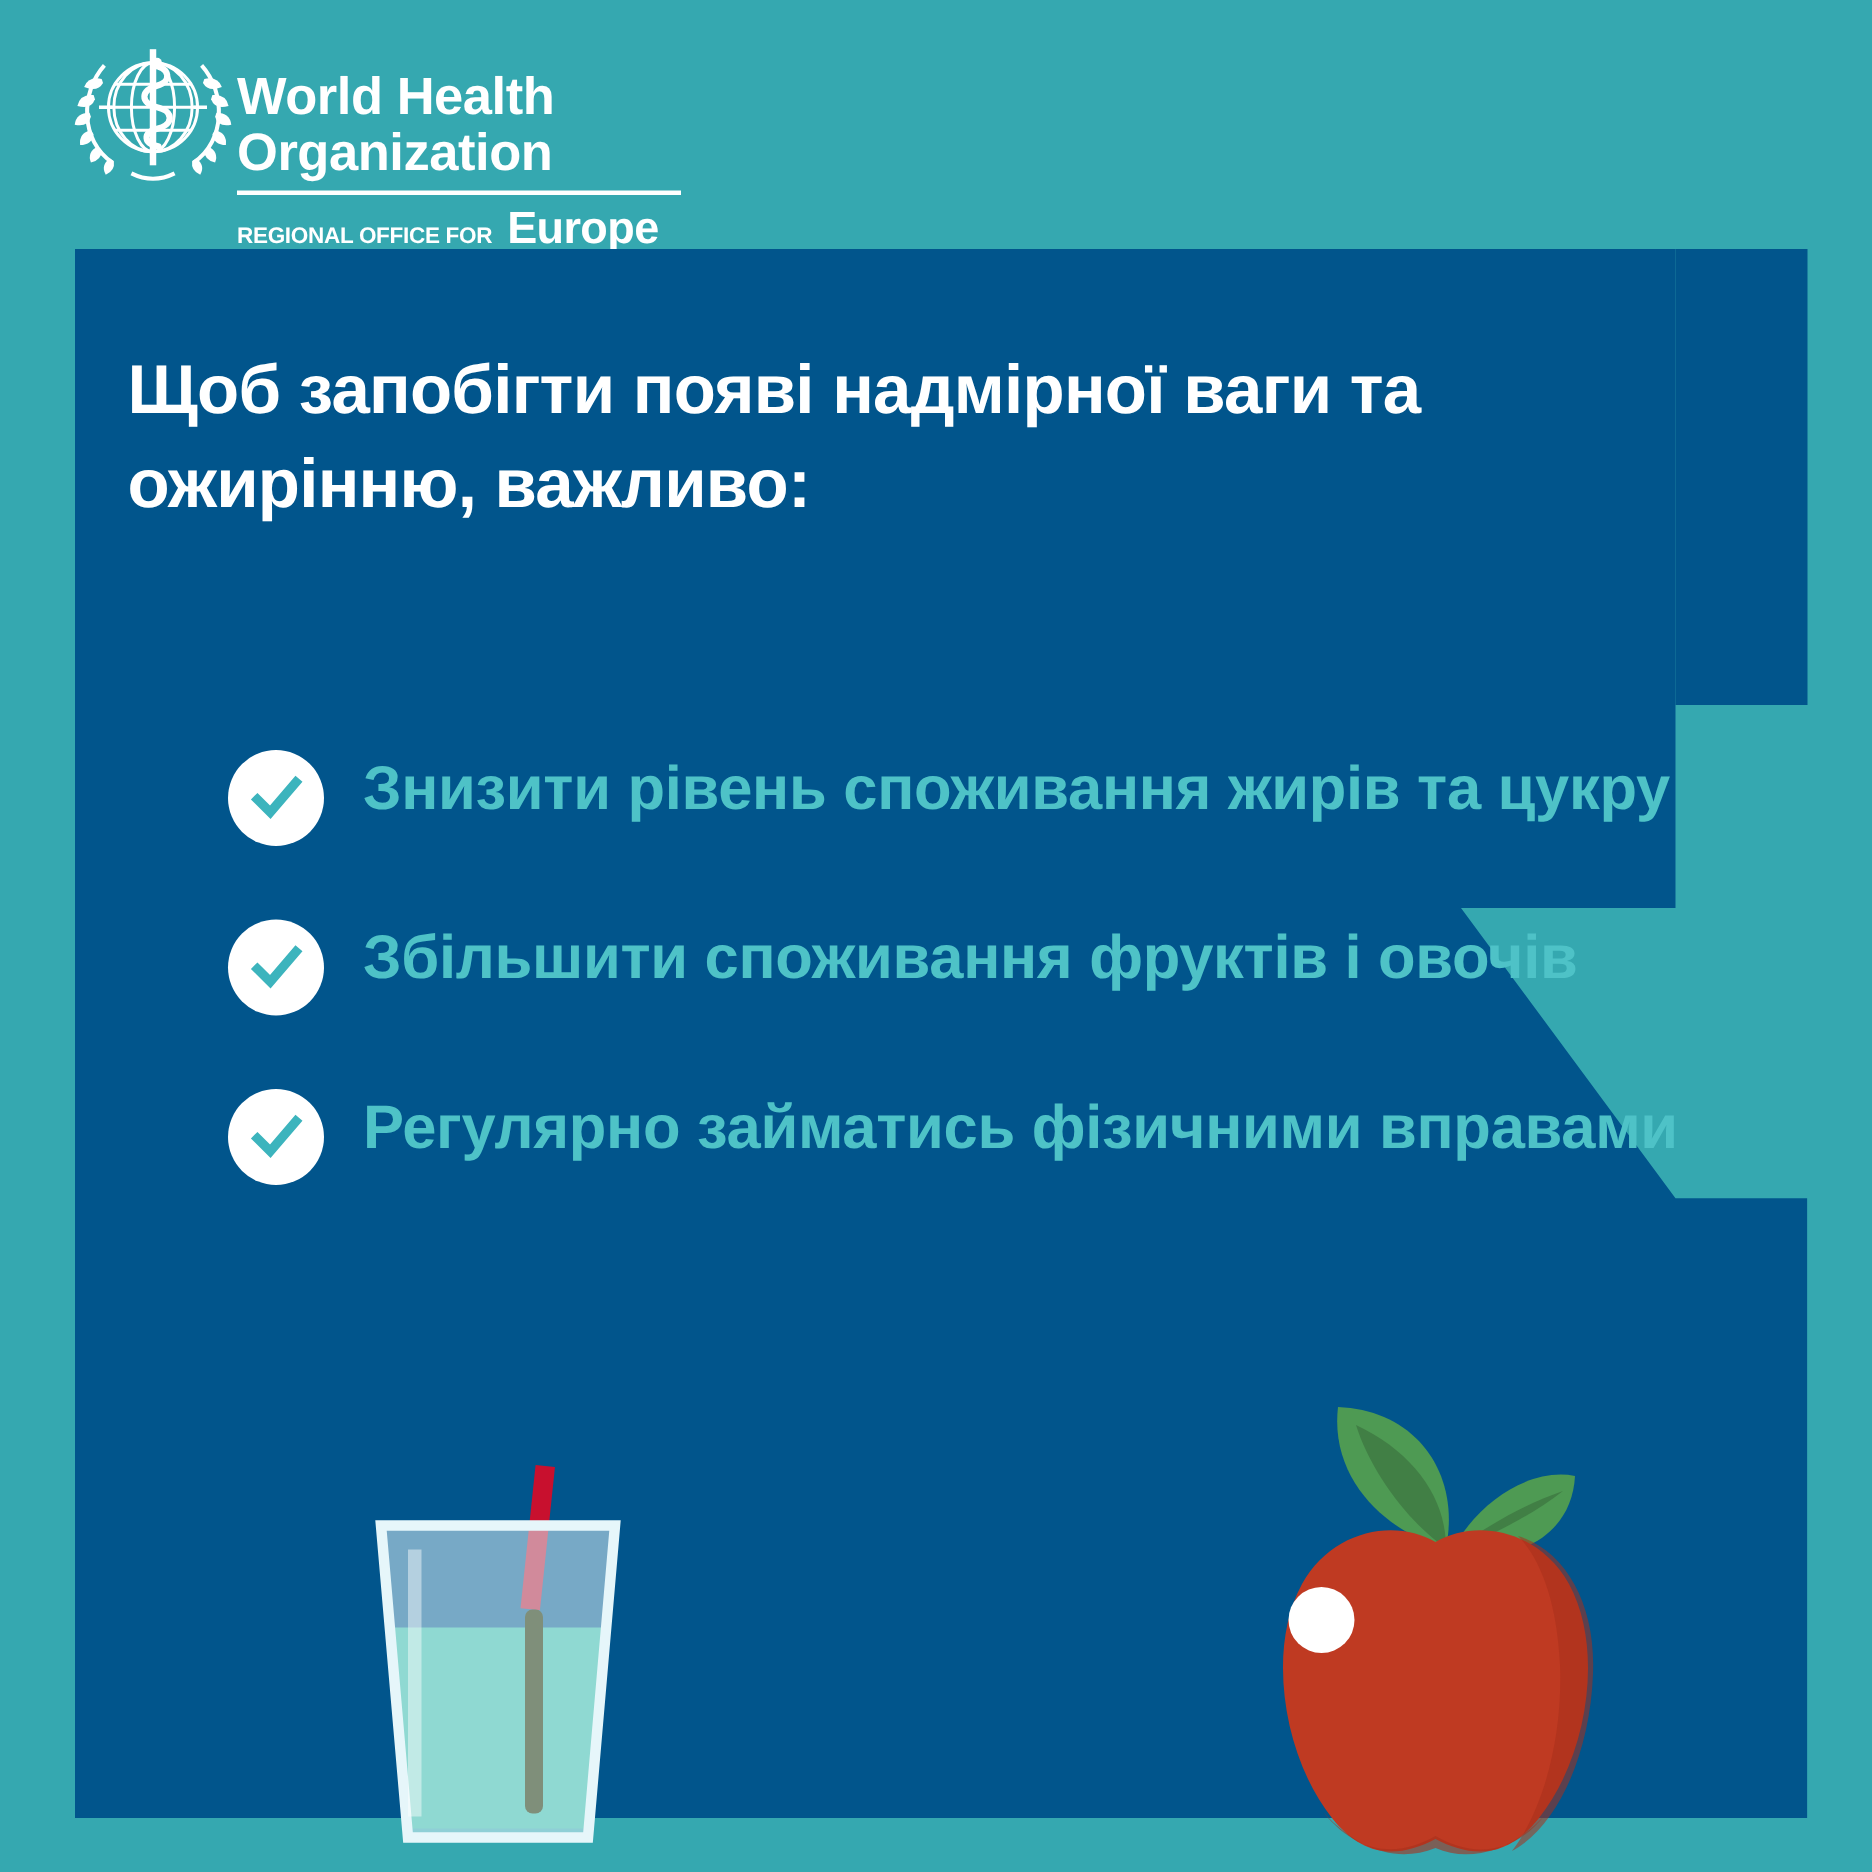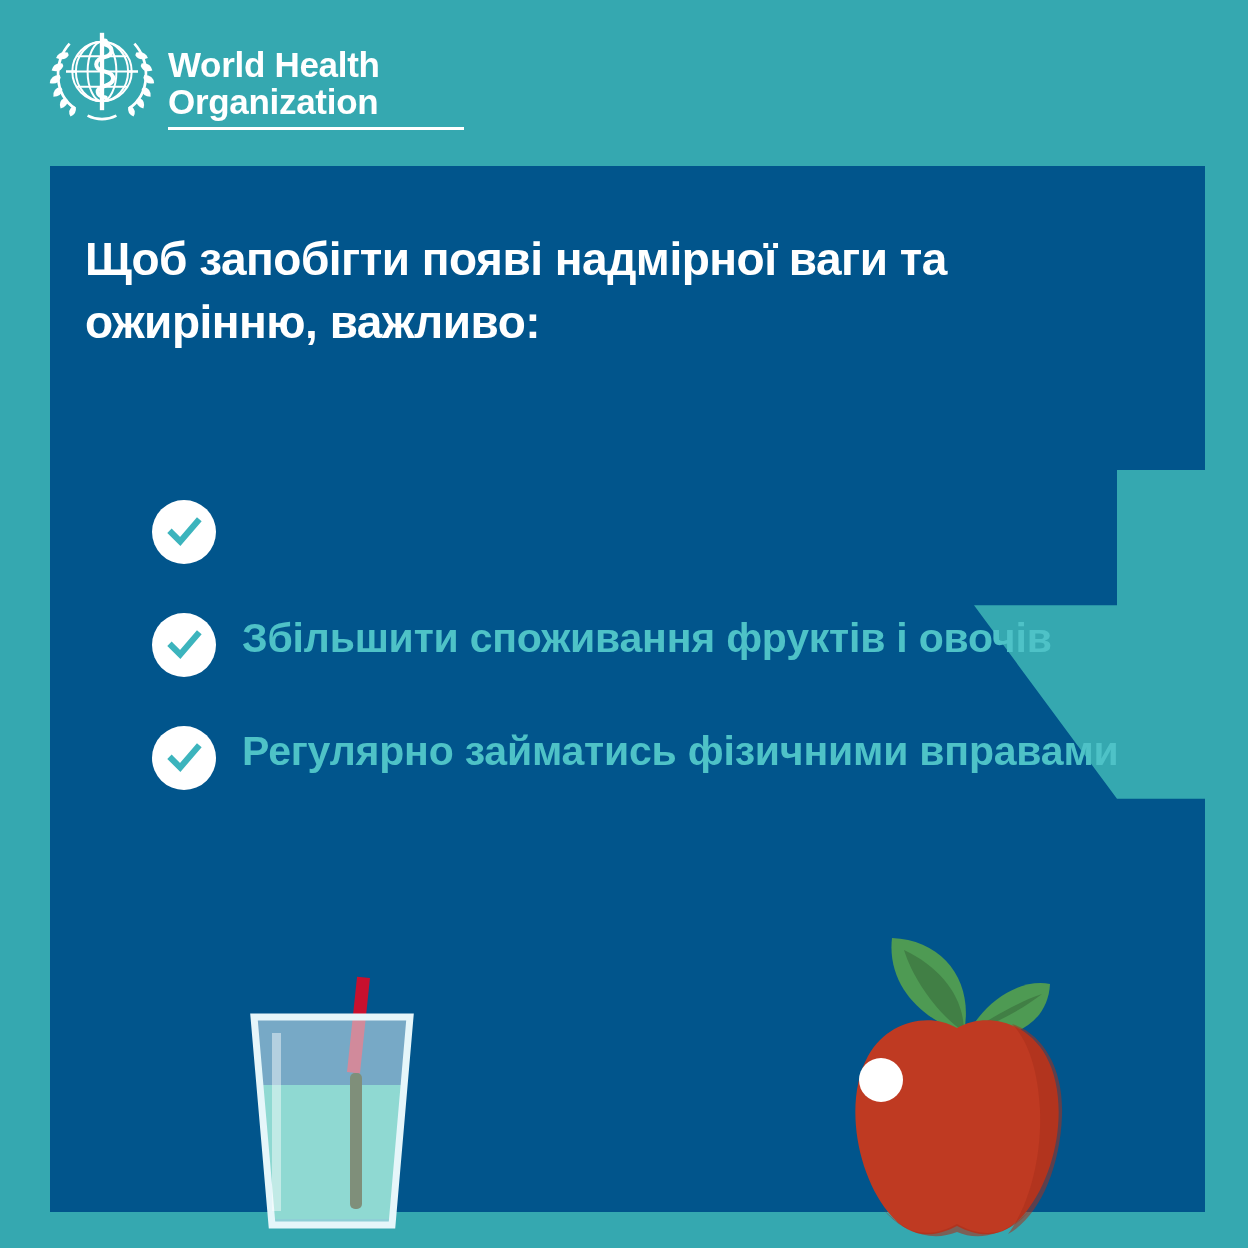--- a/index.html
+++ b/index.html
@@ -6,21 +6,21 @@
   html,body { width:1248px; height:1248px; overflow:hidden; }
   body {
     background:#35a8b0;
     font-family:"Liberation Sans", sans-serif;
     position:relative;
   }
 
   
   .logo-block{
     position:absolute; left:48px; top:22px;
-    display:flex; align-items:flex-start; gap:12px;
+    display:flex; align-items:flex-start; gap:2px;
   }
   .who-emblem{ width:108px; height:108px; flex:0 0 auto; }
   .logo-wordmark{ padding-top:24px; }
   .logo-line{
     color:#ffffff; font-weight:bold; font-size:35px;
     line-height:1.06; letter-spacing:-0.3px; white-space:nowrap;
   }
   .logo-rule{
     width:296px; height:3px; background:#ffffff;
     margin:7px 0 6px 0;
@@ -128,36 +128,41 @@
       <rect x="57.6" y="12" width="4.8" height="86" fill="#ffffff"></rect>
       <path d="M60 24 c13 2 14 12 3 15 c-12 3 -13 13 0 16 c13 3 12 13 0 16 c-11 3 -10 11 1 13" fill="none" stroke="#ffffff" stroke-width="4.6" stroke-linecap="round"></path>
       <circle cx="63" cy="22" r="3.6" fill="#ffffff"></circle>
     </svg>
   </span>
 
   <div class="logo-wordmark">
     <div class="logo-line">World Health</div>
     <div class="logo-line">Organization</div>
     <div class="logo-rule"></div>
+    <div class="logo-sub">
+      <span class="logo-sub-small">REGIONAL OFFICE FOR</span>
+      <span class="logo-sub-big">Europe</span>
+    </div>
   </div>
 </div>
 
 <div class="panel"></div>
 <div class="panel-right-fill"></div>
 
 <h1 class="heading">Щоб запобігти появі надмірної ваги та ожирінню, важливо:</h1>
 
 <div class="bullets">
 
   <div class="bullet">
     <span class="check-badge">
       <svg viewBox="0 0 40 40" xmlns="http://www.w3.org/2000/svg">
         <path d="M7 21 L16 30 L34 9" fill="none" stroke="#3cb4bd" stroke-width="6.5" stroke-linecap="square" stroke-linejoin="miter"></path>
       </svg>
     </span>
+    <span class="bullet-text">Знизити рівень споживання жирів та цукру</span>
   </div>
 
   <div class="bullet">
     <span class="check-badge">
       <svg viewBox="0 0 40 40" xmlns="http://www.w3.org/2000/svg">
         <path d="M7 21 L16 30 L34 9" fill="none" stroke="#3cb4bd" stroke-width="6.5" stroke-linecap="square" stroke-linejoin="miter"></path>
       </svg>
     </span>
     <span class="bullet-text">Збільшити споживання фруктів і овочів</span>
   </div>

